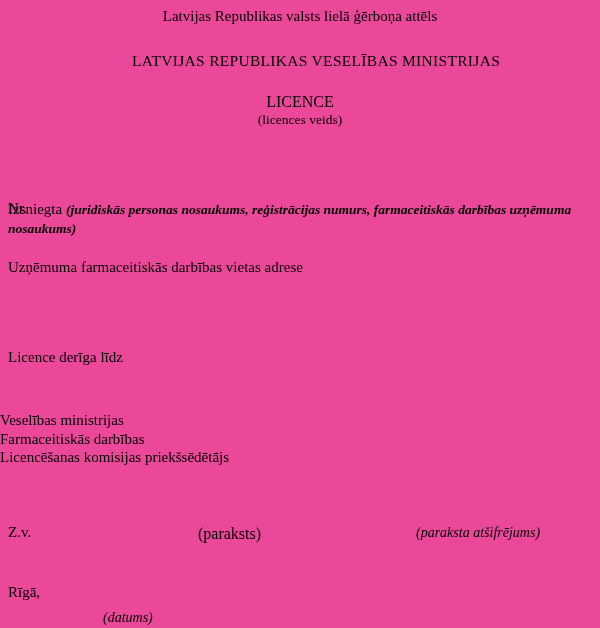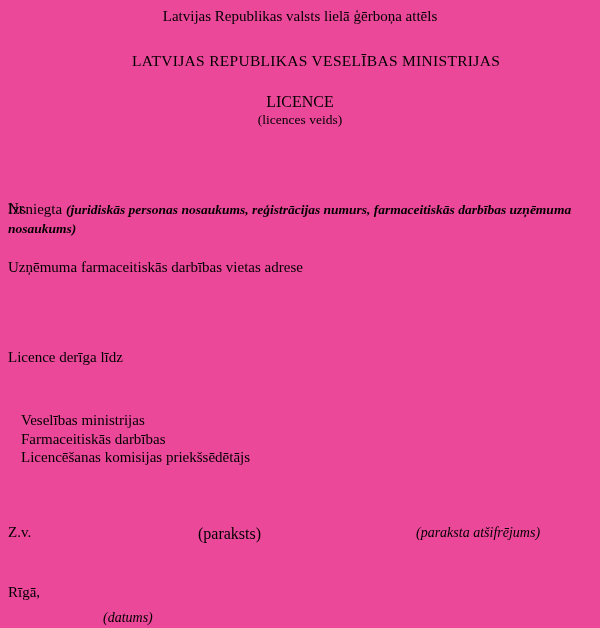--- a/index.html
+++ b/index.html
@@ -21,21 +21,21 @@
   .center { left: 0; width: 100%; text-align: center; }
   .coat-note      { top: 8px;  font-size: 15px; }
   .ministry       { top: 52px; font-size: 15.5px; letter-spacing: 0.3px; padding-left: 16px; }
   .doc-title      { top: 93px; font-size: 16px; }
   .doc-title-sub  { top: 112px; font-size: 13.5px; }
   .nr-line        { top: 172px; left: 8px; margin-top: 28px; }
   .issued-block   { top: 200px; left: 8px; right: 10px; line-height: 18px; }
   .issued-note    { font-style: italic; font-weight: bold; font-size: 13.5px; }
   .address-line   { top: 259px; left: 8px; }
   .valid-line     { top: 349px; left: 8px; }
-  .committee      { top: 411px; left: 21px; line-height: 18.5px; }
+  .committee      { top: 411px; left: 0; line-height: 18.5px; }
   .zv-label       { top: 524px; left: 8px; }
   .sig-note       { top: 525px; left: 198px; font-size: 16px; }
   .sig-name-note  { top: 525px; left: 392px; font-style: italic; font-size: 14px; margin-left: 24px; }
   .city-line      { top: 584px; left: 8px; }
   .date-note      { top: 610px; left: 103px; font-style: italic; font-size: 14px; }
 </style>
 </head>
 <body>
 
 <div class="page">

